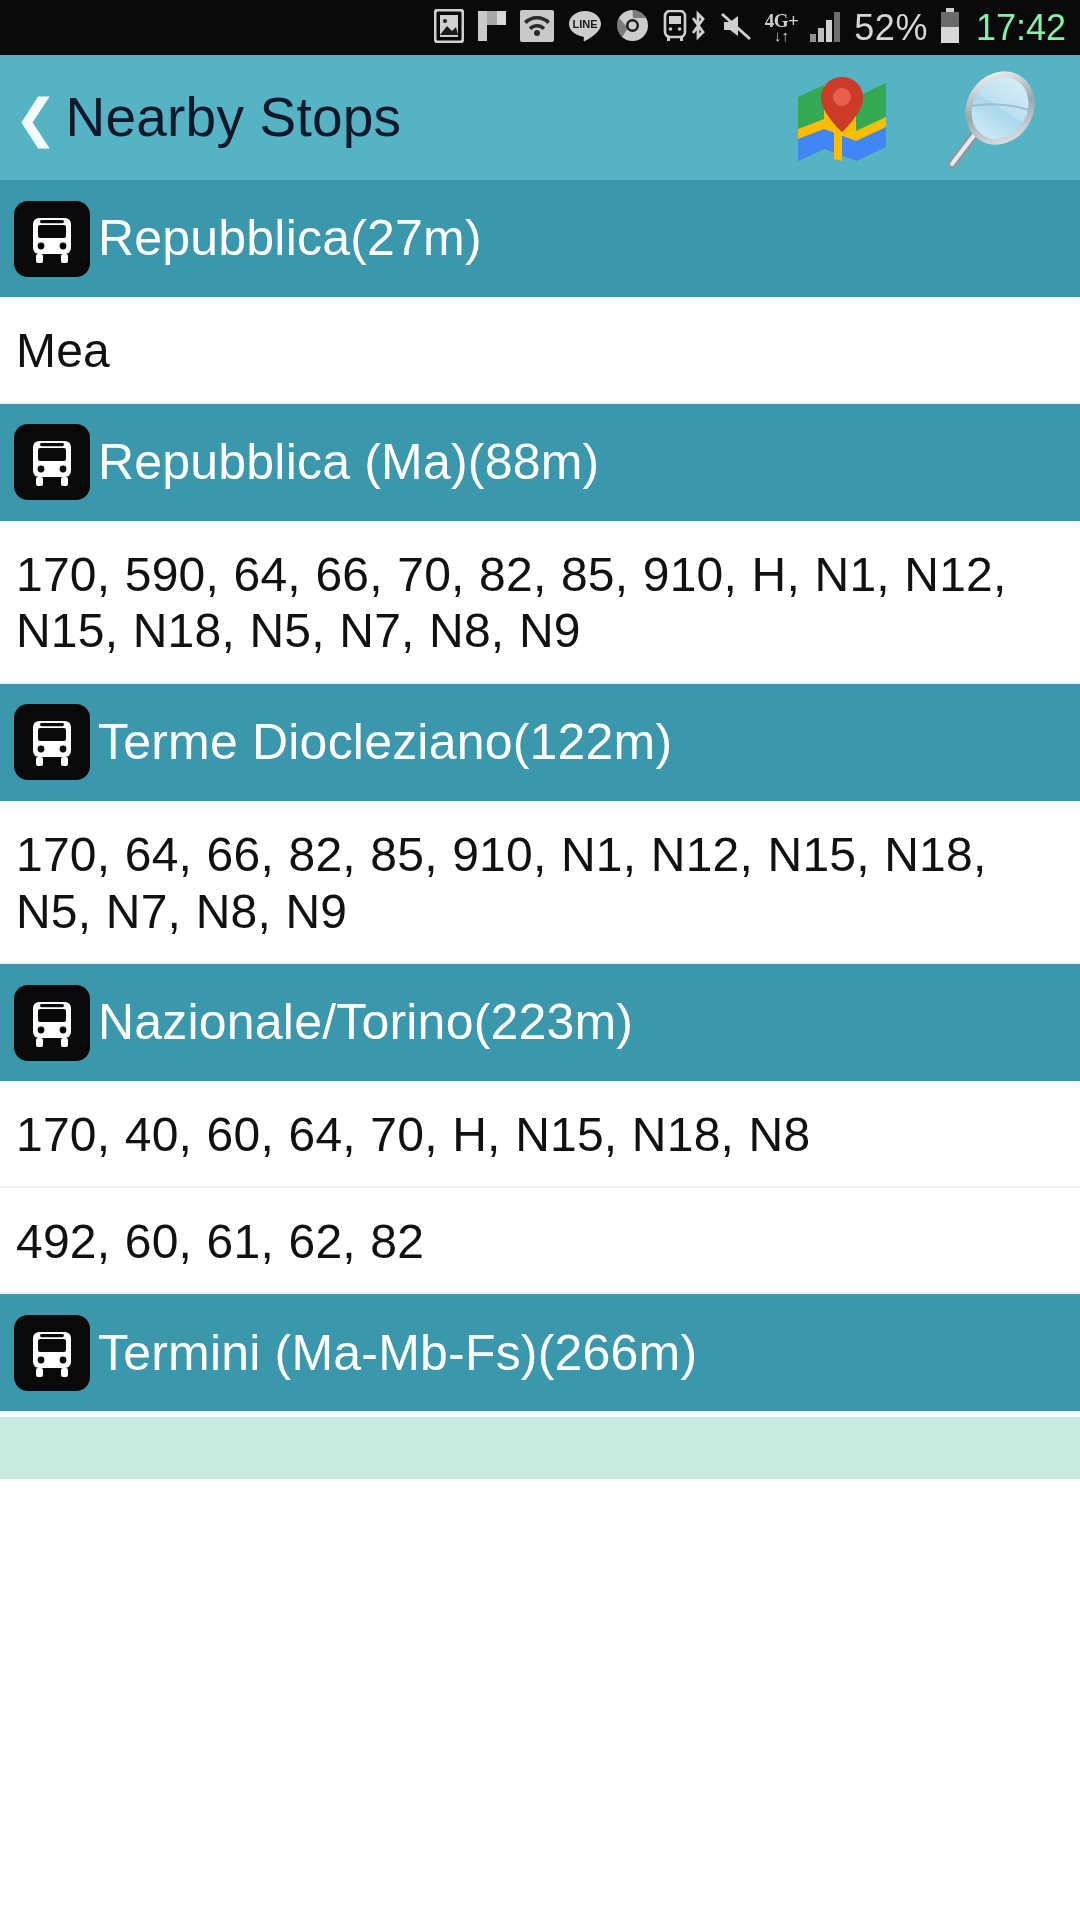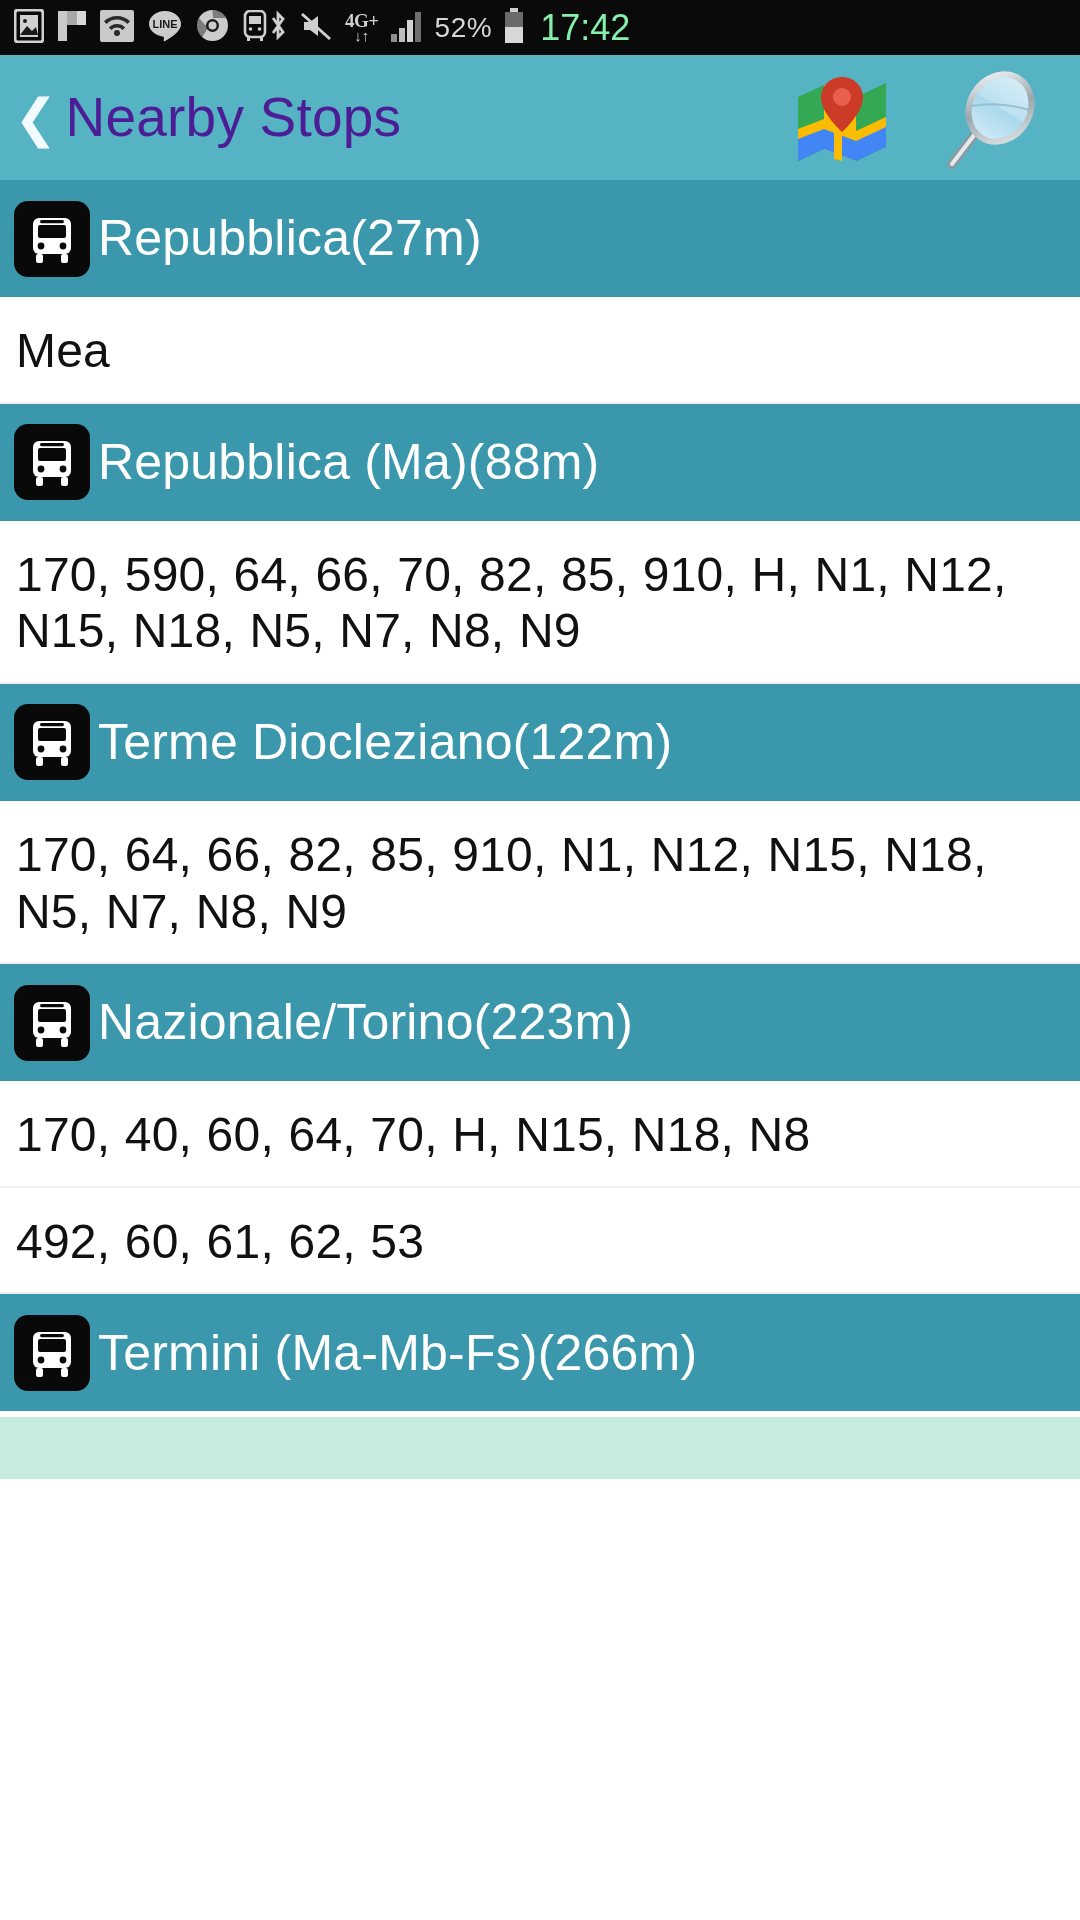--- a/index.html
+++ b/index.html
@@ -1,39 +1,39 @@
 <!DOCTYPE html>
 <html><head>
 <meta charset="utf-8">
 <style>
   * { margin:0; padding:0; box-sizing:border-box; }
   html,body { width:1080px; height:1920px; overflow:hidden; background:#ffffff;
     font-family:"Liberation Sans", sans-serif; }
 
   
   .statusbar { height:55px; background:#0a0a0a; display:flex; align-items:center;
-    justify-content:flex-start; padding:0 14px; }
+    justify-content:flex-end; padding:0 14px; }
   .sb-left, .sb-right { display:flex; align-items:center; }
   .sb-left { gap:14px; }
   .sb-right { gap:11px; }
   .sb-ico { display:block; }
-  .sb-text { color:#d6d6d6; font-size:28px; letter-spacing:0.5px; line-height:1;
+  .sb-text { color:#d6d6d6; font-size:36px; letter-spacing:0.5px; line-height:1;
     font-family:"Liberation Sans", sans-serif; }
   .sb-time { color:#86efac; font-size:36px; line-height:1; margin-left:4px; }
   .net-wrap { display:flex; flex-direction:column; align-items:center; justify-content:center;
     line-height:1;font-family:Liberation Serif, serif; }
   .net-label { color:#cfcfcf; font-size:19px; font-weight:bold; letter-spacing:-0.5px; }
   .net-arrows { color:#cfcfcf; font-size:15px; margin-top:-1px; }
 
   
   .appbar { height:125px; background:#55b3c4; display:flex; align-items:center;
     padding:0 26px 0 14px; position:relative; }
   .back-chev { color:#f2fbfd; font-size:52px; line-height:1; margin-right:8px;
     font-weight:300; }
-  .app-title { color:#4c1d95; font-size:55px; line-height:1; letter-spacing:0.2px;
+  .app-title { color:#0f172a; font-size:55px; line-height:1; letter-spacing:0.2px;
     white-space:nowrap; }
   .appbar-actions { margin-left:auto; display:flex; align-items:center; gap:56px;
     padding-right:10px; }
   .icon-btn { display:flex; align-items:center; justify-content:center; }
 
   
   .list { width:1080px; }
   .stop-head { background:#3b97ab; display:flex; align-items:center;
     padding:14px 0 14px 14px; min-height:117px; }
   .bus-badge { width:76px; height:76px; background:#090909; border-radius:14px;
@@ -250,21 +250,21 @@
           <rect x="34" y="44" width="7" height="9" rx="2" fill="#ffffff"></rect>
         </svg>
     </span>
     <span class="stop-name">Nazionale/Torino(223m)</span>
   </div>
   <div class="routes-row">
     <span class="routes-text">170, 40, 60, 64, 70, H, N15, N18, N8</span>
   </div>
 
   <div class="routes-row">
-    <span class="routes-text">492, 60, 61, 62, 53</span>
+    <span class="routes-text">492, 60, 61, 62, 82</span>
   </div>
 
   <div class="stop-head">
     <span class="bus-badge">
       <svg width="50" height="58" viewBox="0 0 50 58">
           <path d="M12 8 h26 a6 6 0 016 6 v24 a6 6 0 01-6 6 h-26 a6 6 0 01-6-6 v-24 a6 6 0 016-6z" fill="#ffffff"></path>
           <rect x="11" y="15" width="28" height="13" rx="2" fill="#090909"></rect>
           <rect x="13" y="10" width="24" height="3.2" rx="1.6" fill="#090909"></rect>
           <circle cx="14" cy="36" r="3.4" fill="#090909"></circle>
           <circle cx="36" cy="36" r="3.4" fill="#090909"></circle>

